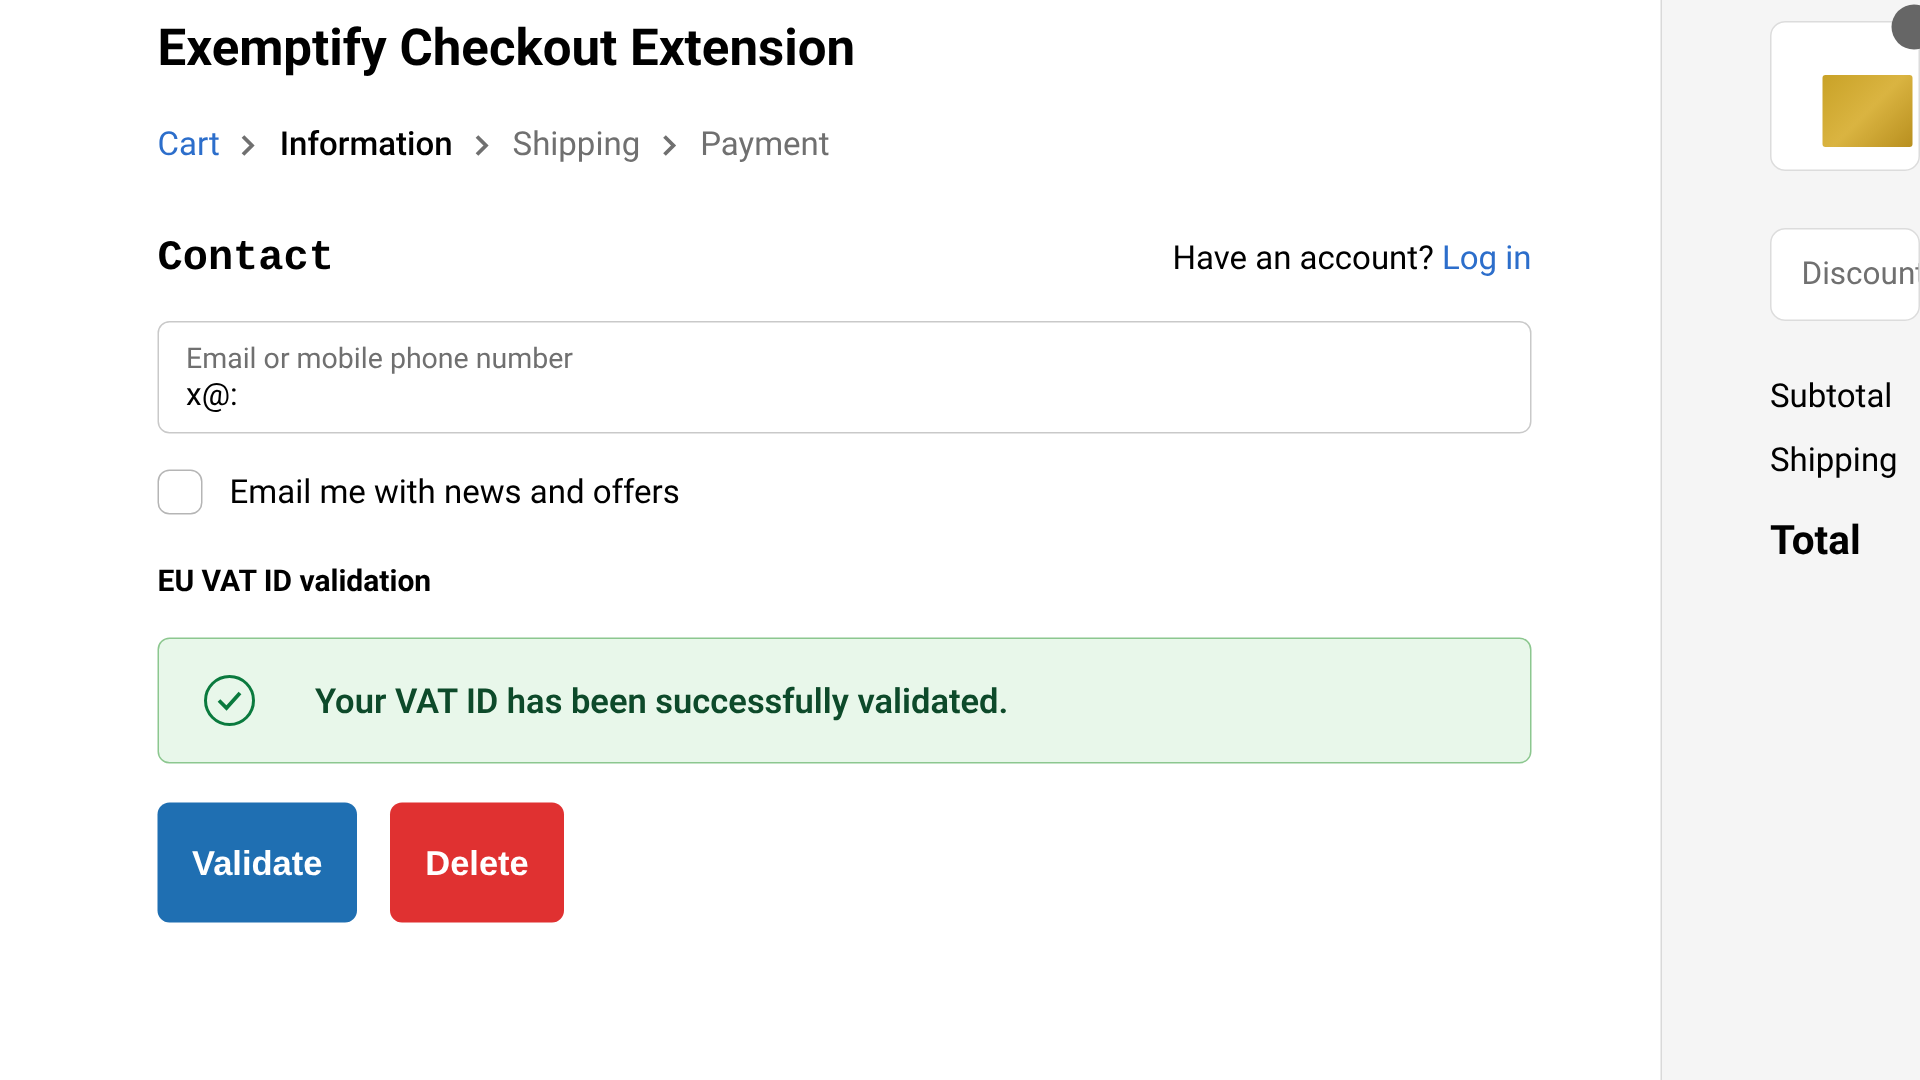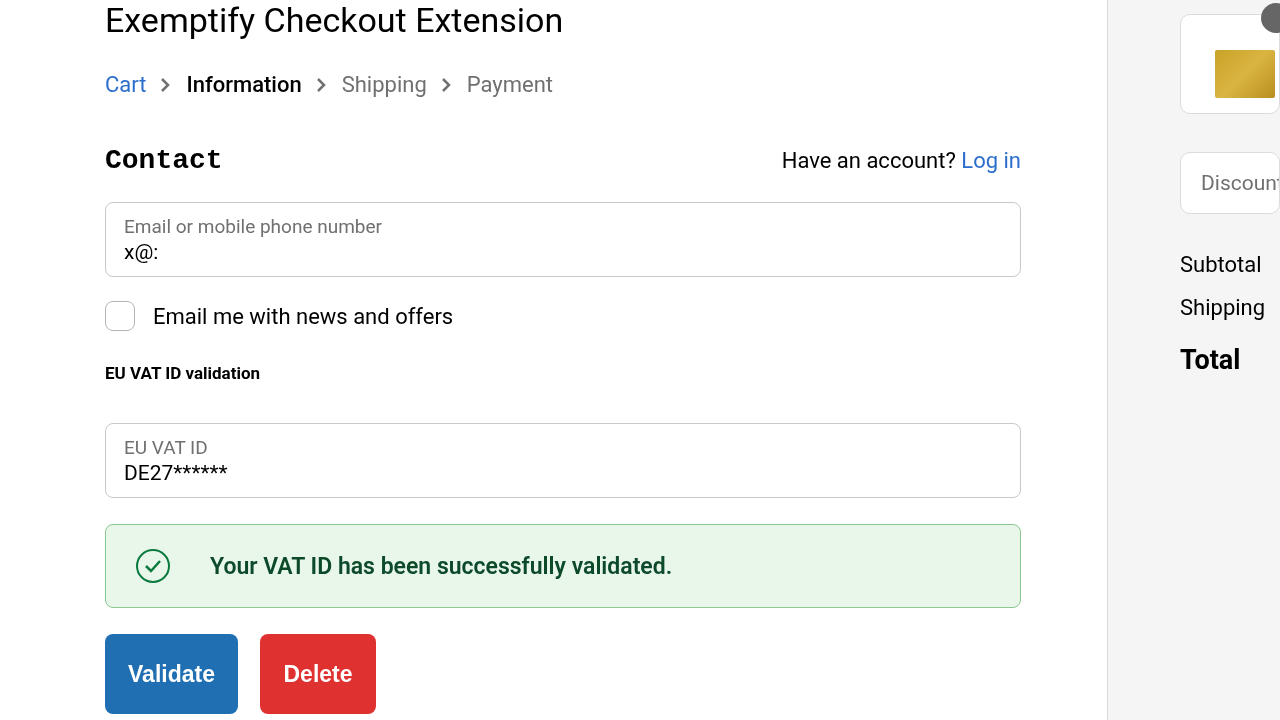--- a/index.html
+++ b/index.html
@@ -16,23 +16,23 @@
       display: flex;
     }
     .left-panel {
       width: 1126px;
       padding: 0 0 0 105px;
       background: #fff;
       border-right: 1px solid #d9d9d9;
     }
     .page-title {
       font-size: 34px;
-      font-weight: 400;
-      color: #000;
-      margin-top: 0;
+      font-weight: 700;
+      color: #000;
+      margin-top: 12px;
     }
     .breadcrumb {
       display: flex;
       align-items: center;
       gap: 14px;
       margin-top: 32px;
       font-size: 22px;
     }
     .breadcrumb-cart {
       color: #2c6ecb;
@@ -102,21 +102,21 @@
       height: 30px;
       border: 1.5px solid #b5b5b5;
       border-radius: 8px;
       background: #fff;
     }
     .checkbox-label {
       font-size: 22px;
       color: #000;
     }
     .vat-heading {
-      font-size: 17px;
+      font-size: 20px;
       font-weight: 700;
       color: #000;
       margin-top: 32px;
     }
     .vat-input-wrapper {
       margin-top: 40px;
     }
     .success-banner {
       width: 916px;
       border: 1.5px solid #8cc78f;
@@ -271,24 +271,20 @@
     <input class="input-value" value="x@:" style="">
   </div>
 
   <div class="checkbox-row">
     <div class="checkbox"></div>
     <span class="checkbox-label">Email me with news and offers</span>
   </div>
 
   <h3 class="vat-heading">EU VAT ID validation</h3>
 
-  <div class="input-wrapper vat-input-wrapper">
-    <label class="floating-label">EU VAT ID</label>
-    <input class="input-value" value="DE27******" style="">
-  </div>
 
   <div class="success-banner">
     <div class="success-icon">
       <svg width="18" height="14" viewBox="0 0 18 14">
           <path d="M2 7 L7 12 L16 2" stroke="#0a7a3e" stroke-width="2.5" fill="none"></path>
         </svg>
     </div>
     <span class="success-text">Your VAT ID has been successfully validated.</span>
   </div>
 

